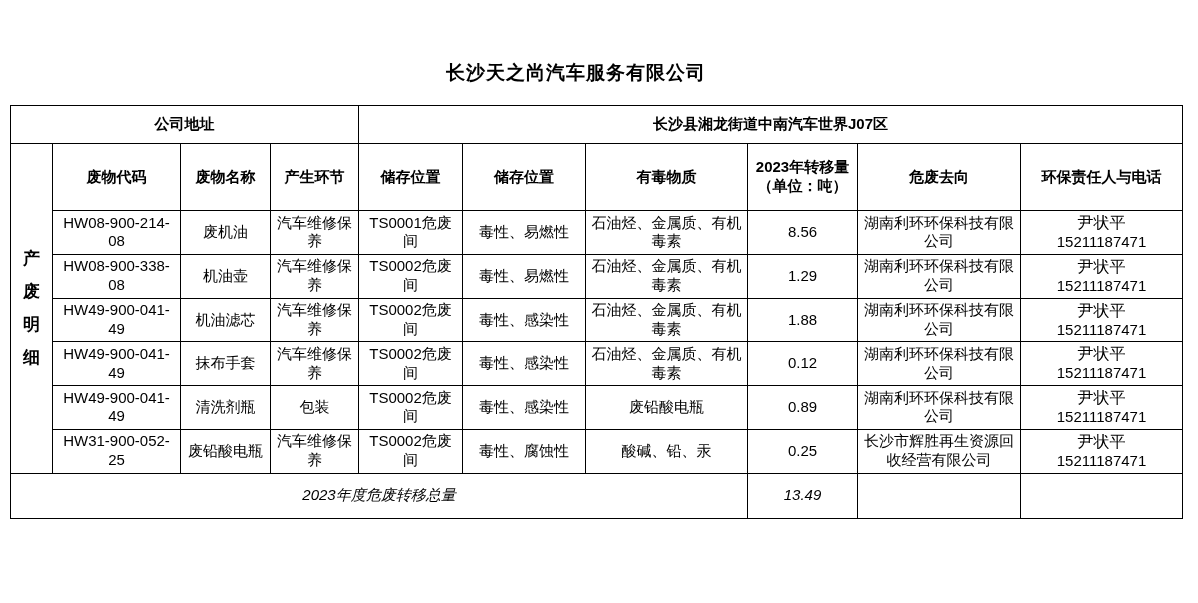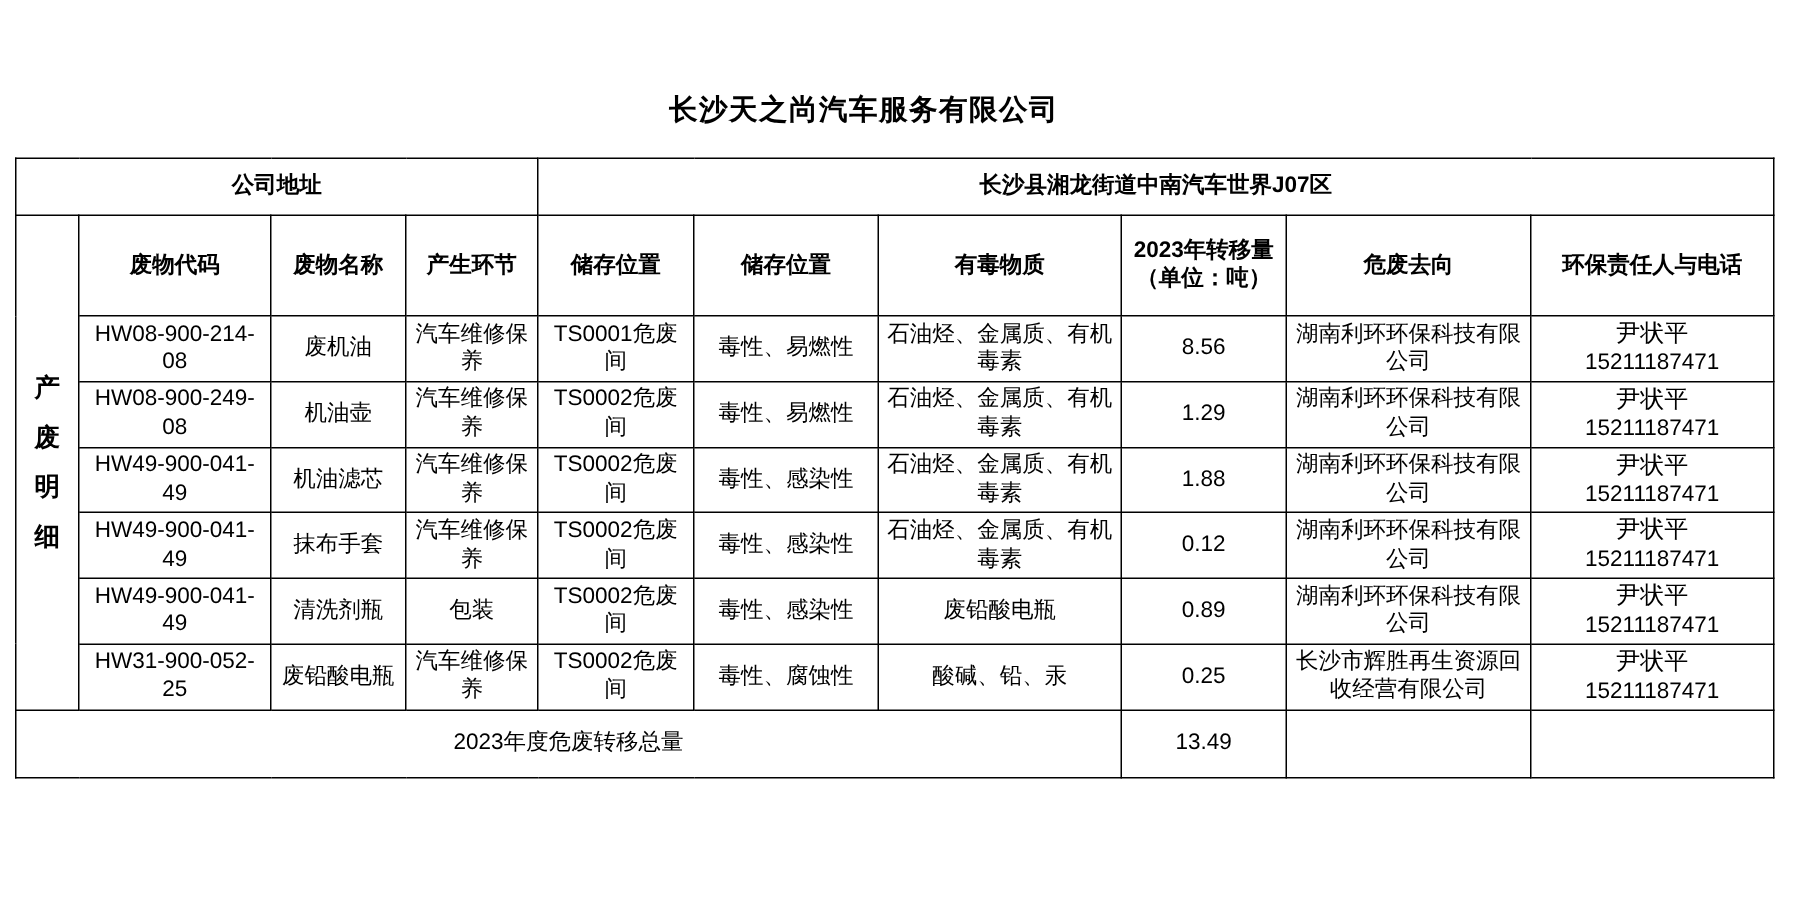--- a/index.html
+++ b/index.html
@@ -42,21 +42,21 @@
     text-align: center;
     vertical-align: middle;
     padding: 2px 4px;
     font-size: 15px;
     line-height: 1.25;
     overflow: hidden;
   }
   tr.r-addr  { height: 38px; }
   tr.r-head  { height: 67px; }
   tr.r-data  { height: 40px; }
-  tr.r-total { height: 45px; }
+  tr.r-total { height: 45px; font-style: italic; }
   td.h1 {
     font-size: 17px;
     font-weight: bold;
   }
   td.h2 {
     font-size: 15px;
     font-weight: bold;
     white-space: pre-line;
   }
   td.v-cell { padding: 0; }
@@ -126,21 +126,21 @@
       <td>石油烃、金属质、有机毒素</td>
       <td class="num">8.56</td>
       <td>湖南利环环保科技有限公司</td>
       <td>
         <div class="contact-name">尹状平</div>
         <div class="contact-phone">15211187471</div>
       </td>
     </tr>
 
     <tr class="r-data">
-      <td class="code">HW08-900-249-08</td>
+      <td class="code">HW08-900-338-08</td>
       <td>机油壶</td>
       <td>汽车维修保养</td>
       <td>TS0002危废间</td>
       <td>毒性、易燃性</td>
       <td>石油烃、金属质、有机毒素</td>
       <td class="num">1.29</td>
       <td>湖南利环环保科技有限公司</td>
       <td>
         <div class="contact-name">尹状平</div>
         <div class="contact-phone">15211187471</div>

